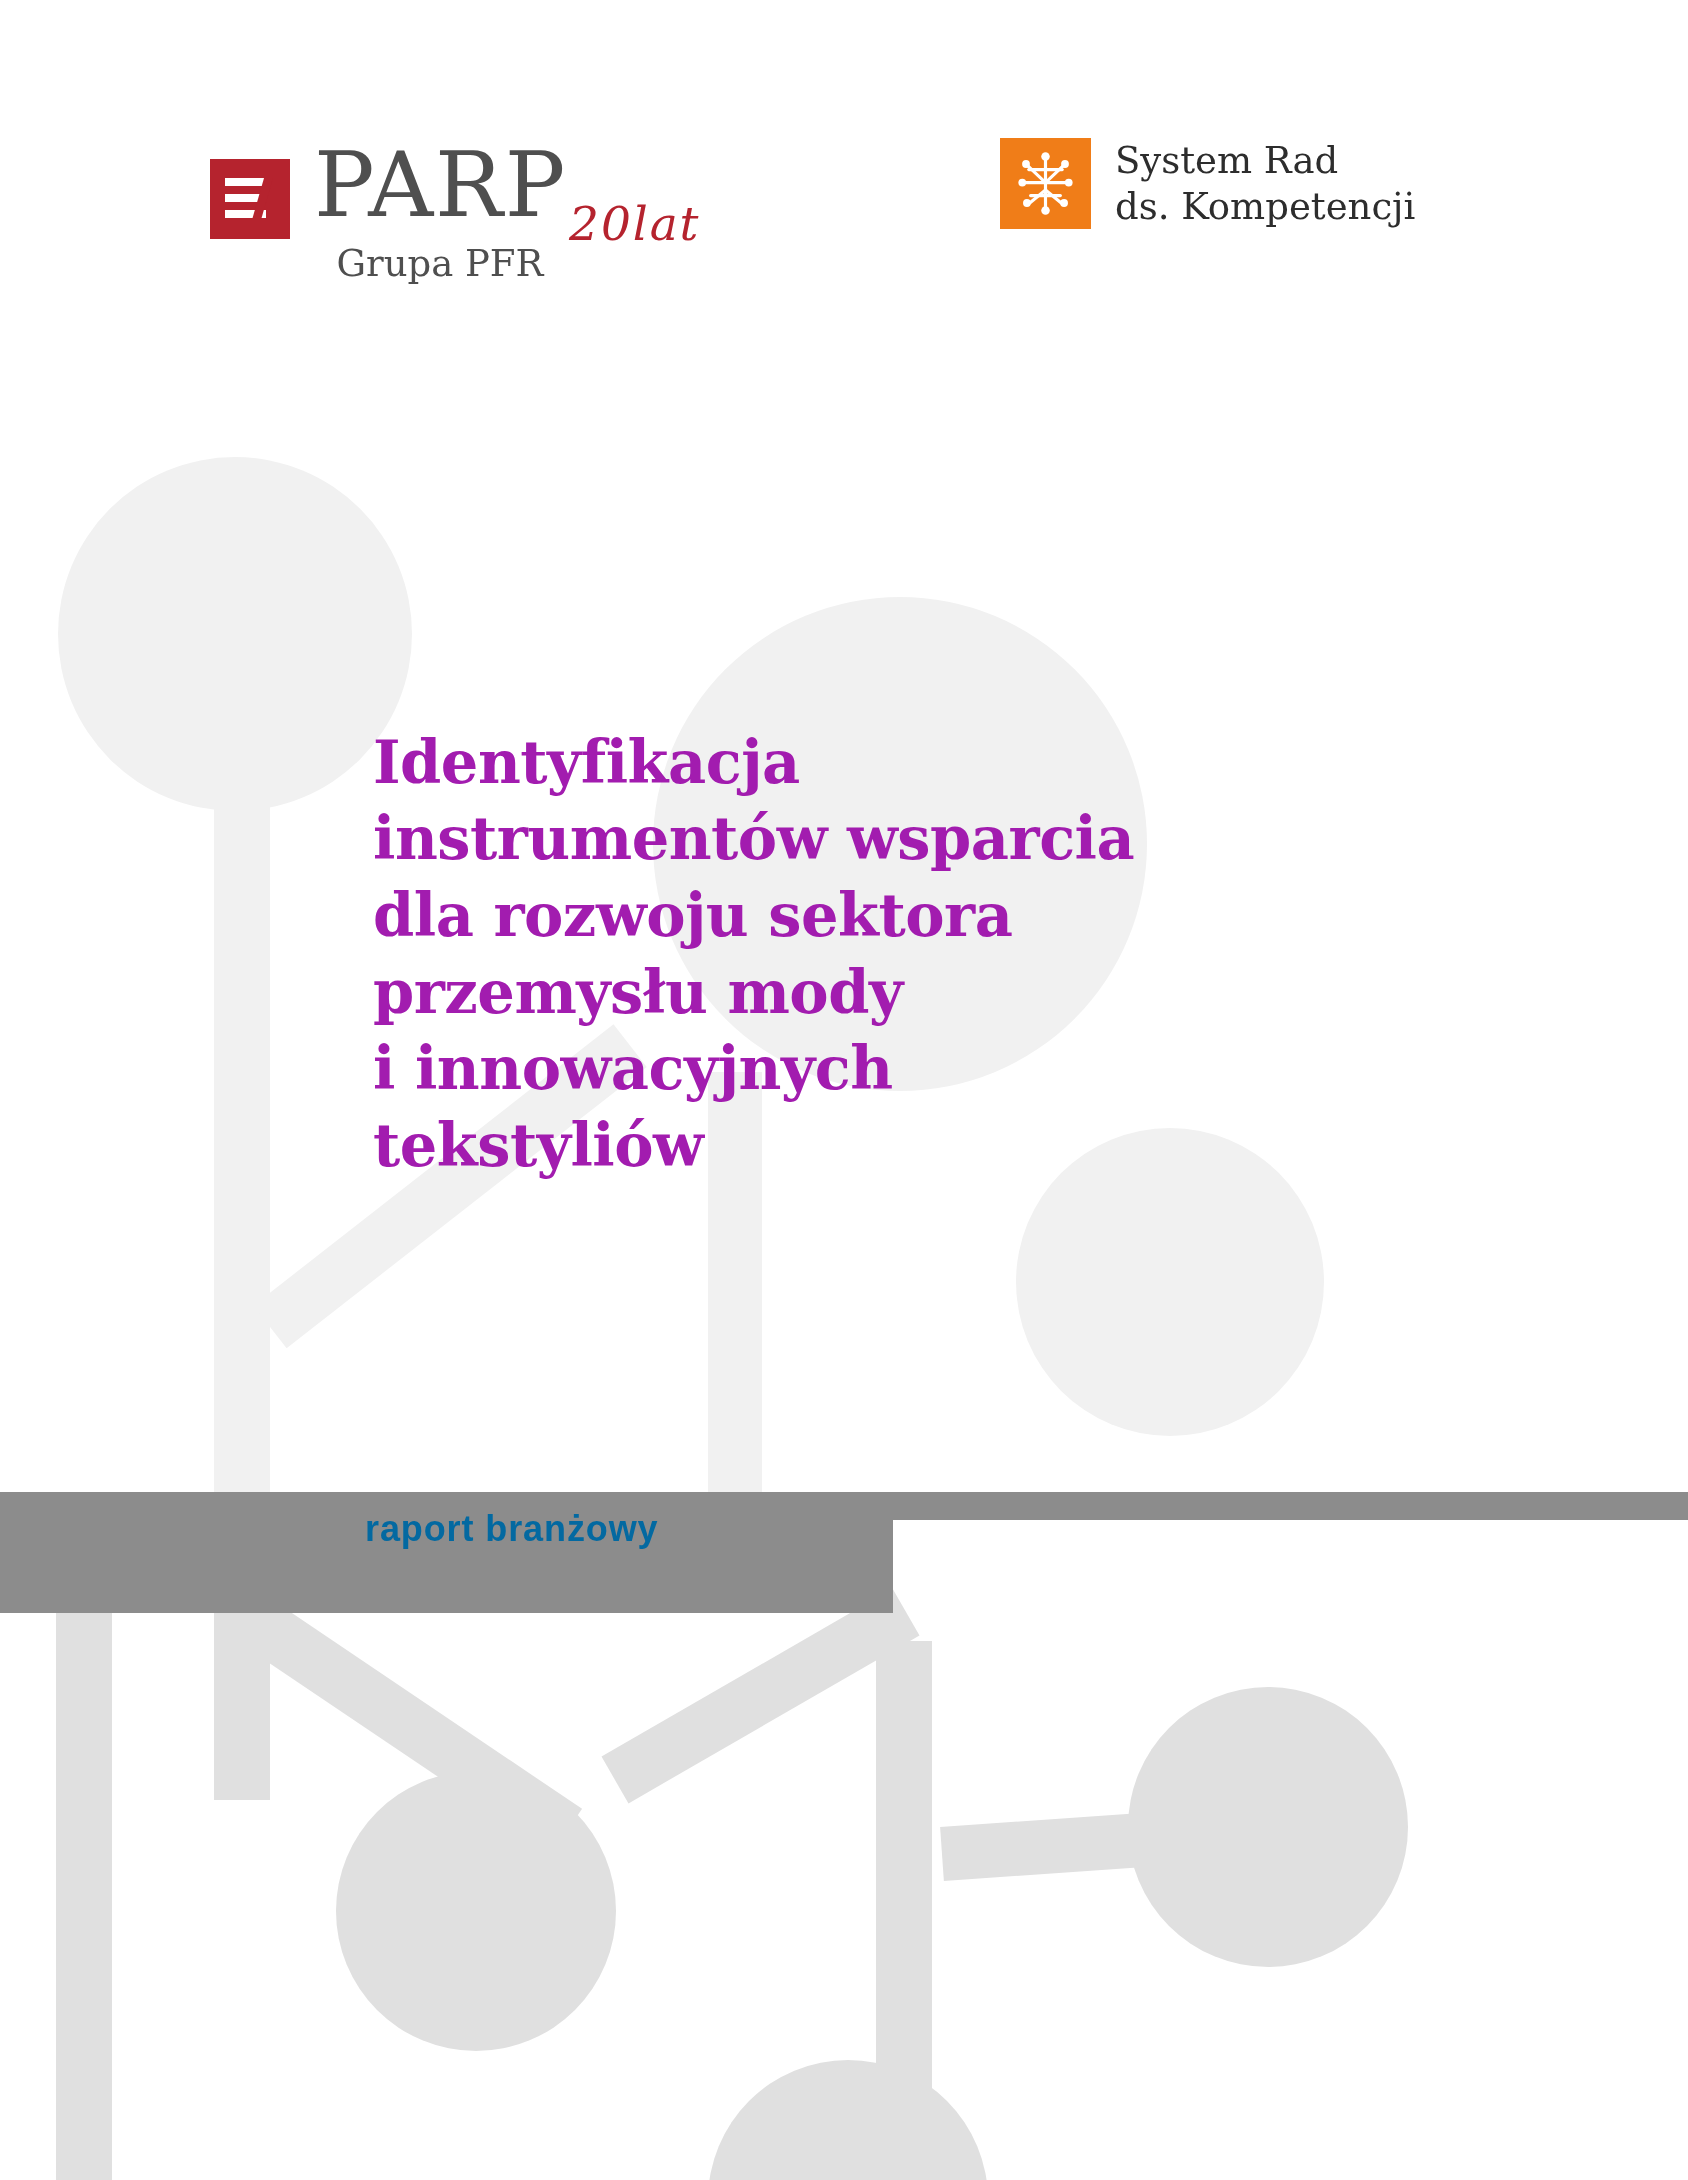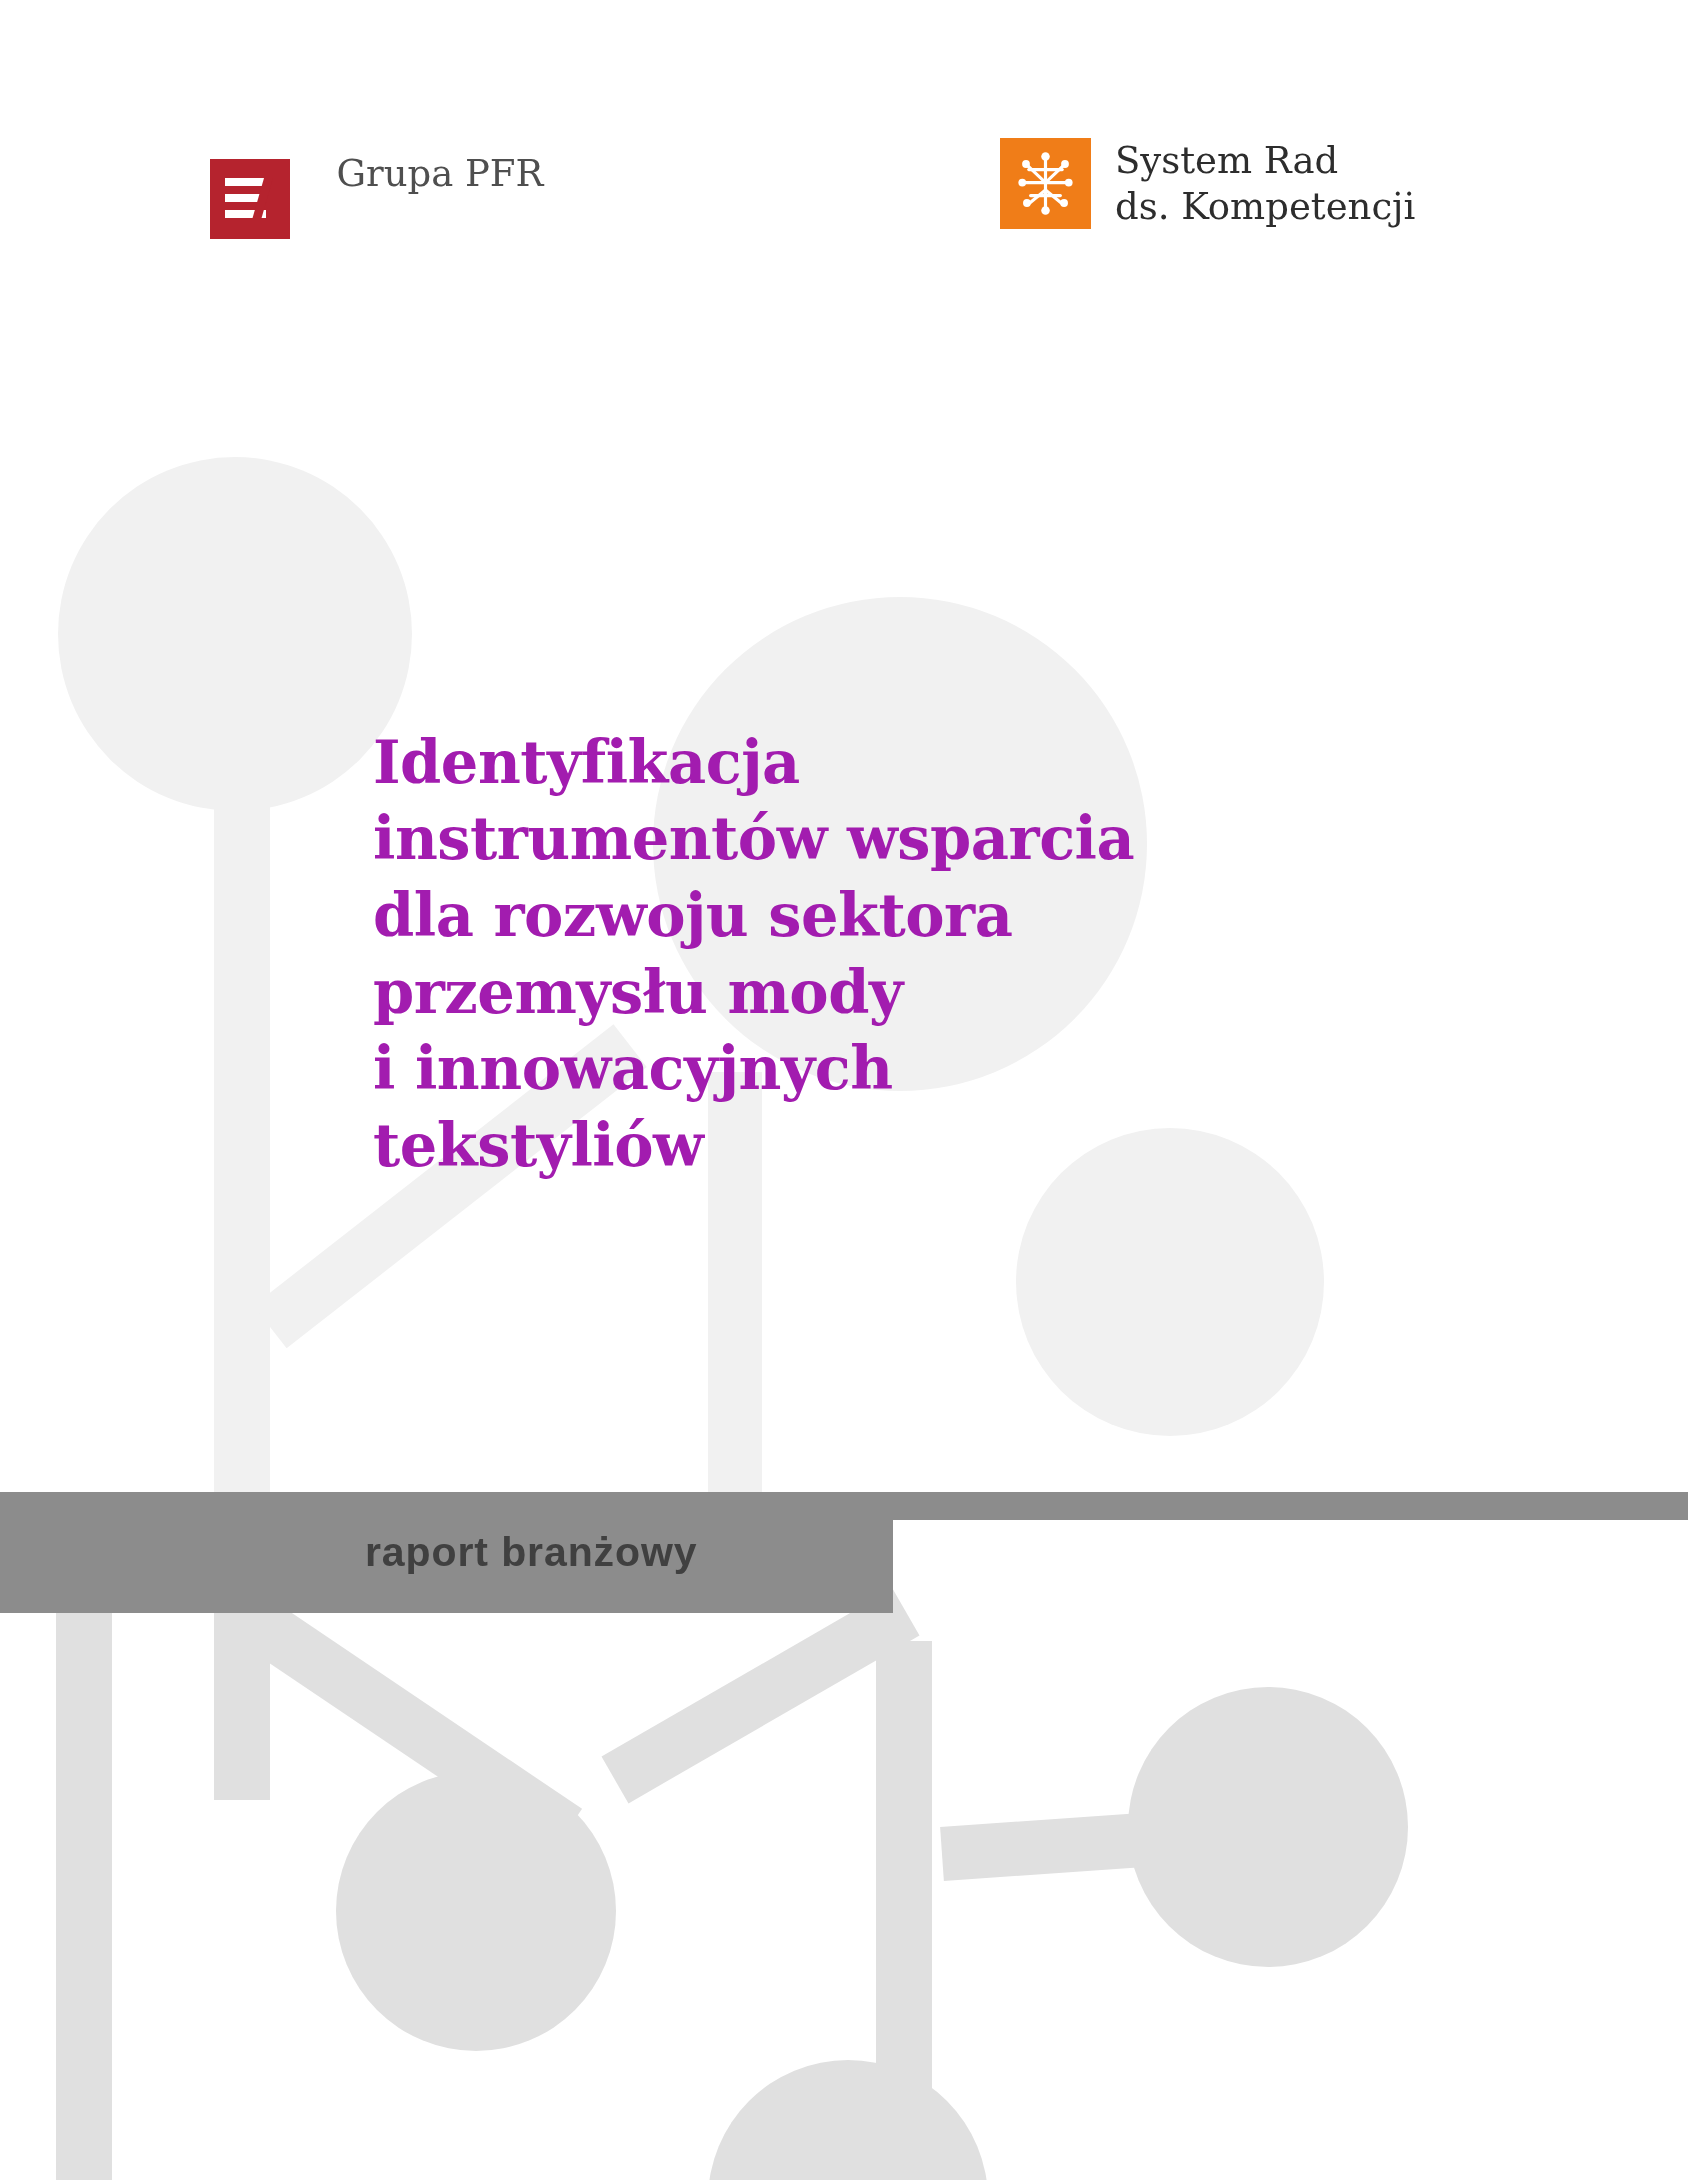--- a/index.html
+++ b/index.html
@@ -178,24 +178,23 @@
   }
 
   
   .report-label {
     position: absolute;
     left: 365px;
     top: 1508px;
     z-index: 7;
     font-family: "Liberation Sans", sans-serif;
     font-weight: bold;
-    font-size: 41px;
+    font-size: 36px;
     letter-spacing: 0.9px;
-    color: #404040;
-    margin-top: 21px;
+    color: #0369a1;
   }
 </style>
 </head>
 <body>
 
 <div class="bg-layer">
 
   <div class="bg-shape bg-circle u-circle-1"></div>
   <div class="bg-shape u-stem-1"></div>
   <div class="bg-shape bg-circle u-circle-2"></div>
@@ -216,20 +215,24 @@
 </div>
 
 <div class="grey-band"></div>
 <div class="band-block"></div>
 
 <div class="header">
 
   <div class="parp-logo">
     <div class="parp-mark"></div>
     <div class="parp-texts">
+      <div class="parp-word">
+        <span>PARP</span>
+        <span class="parp-20lat">20lat</span>
+      </div>
       <div class="parp-sub">Grupa PFR</div>
     </div>
   </div>
 
   <div class="srk-logo">
     <div class="srk-mark">
       <svg width="91" height="91" viewBox="0 0 98 98" aria-hidden="true">
         <g stroke="#ffffff" stroke-width="3.4" stroke-linecap="round" fill="none">
           <line x1="49" y1="22" x2="49" y2="76"></line>
           <line x1="31" y1="34" x2="67" y2="34"></line>

